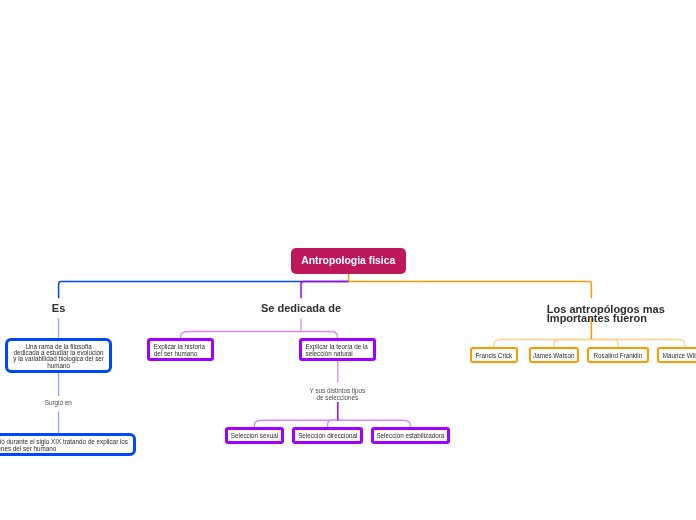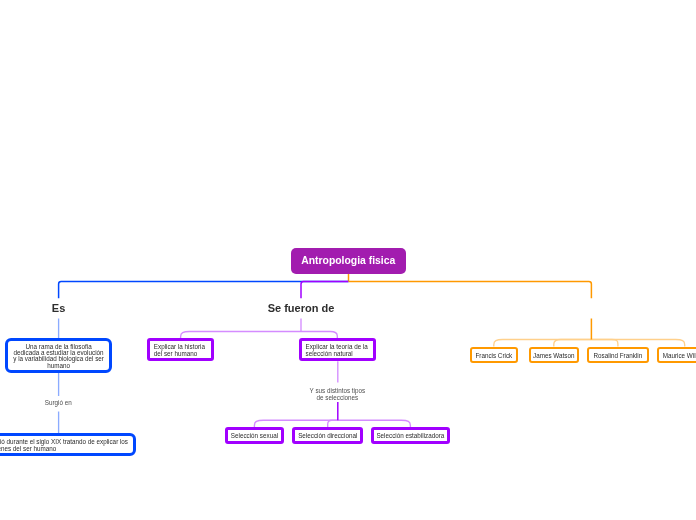--- a/index.html
+++ b/index.html
@@ -5,21 +5,21 @@
 <style>
   html,body{margin:0;padding:0;}
   body{width:696px;height:520px;background:#fff;overflow:hidden;
        font-family:"Liberation Sans",sans-serif;}
   #canvas{position:relative;width:696px;height:520px;}
   svg#links{position:absolute;left:0;top:0;width:696px;height:520px;}
   .node{position:absolute;box-sizing:border-box;background:#fff;
         display:flex;align-items:center;justify-content:center;}
   .node span{display:block;text-align:center;color:#2b2b2b;white-space:pre-line;position:relative;top:1px;
              font-size:6.3px;line-height:6.35px;transform:translateZ(0);}
-  .root{background:#a21caf;border-radius:5px;}
+  .root{background:#be185d;border-radius:5px;}
   .root span{color:#fff;font-weight:bold;font-size:10.4px;line-height:11px;position:relative;top:-0.4px;}
   .blue{border:3.2px solid #0047ff;border-radius:6px;}
   .purple{border:3px solid #a100ff;border-radius:3px;}
   .orange{border:2.6px solid #ff9900;border-radius:3px;}
   .blbl{position:absolute;font-weight:bold;font-size:11px;color:#2e2e2e;
         text-align:center;white-space:pre-line;line-height:9.2px;transform:translateZ(0);}
   .slbl{position:absolute;font-size:6.3px;color:#4d4d4d;
         text-align:center;white-space:pre-line;line-height:7.1px;transform:translateZ(0);}
 </style>
 </head>
@@ -62,21 +62,23 @@
         <path d="M591.4,339.5 L675.7,339.5 C682.2,339.5 684.7,340.7 684.7,344.7 L684.7,346.6"></path>
       </g>
     </g>
   </svg>
 
   <div class="node root" style="left:290.5px;top:247.7px;width:115.5px;height:26px;">
     <span>Antropologia fisica</span>
   </div>
 
   <div class="blbl" style="left:18.6px;top:303.5px;width:80px;">Es</div>
-  <div class="blbl" style="left:241px;top:303.5px;width:120px;">Se fueron de</div>
+  <div class="blbl" style="left:241px;top:303.5px;width:120px;">Se dedicada de</div>
+  <div class="blbl" style="left:546.8px;top:305.2px;width:120px;text-align:left;line-height:8.6px;">Los antropólogos mas
+Importantes fueron</div>
 
   <div class="slbl" style="left:18.2px;top:399.3px;width:80px;">Surgió en</div>
   <div class="slbl" style="left:287.4px;top:387.3px;width:100px;">Y sus distintos tipos
 de selecciones</div>
 
   <div class="node blue" style="left:5.3px;top:337.8px;width:106.6px;height:35.1px;">
     <span>Una rama de la filosofia
 dedicada a estudiar la evolución
 y la variabilidad biologica del ser
 humano</span>

